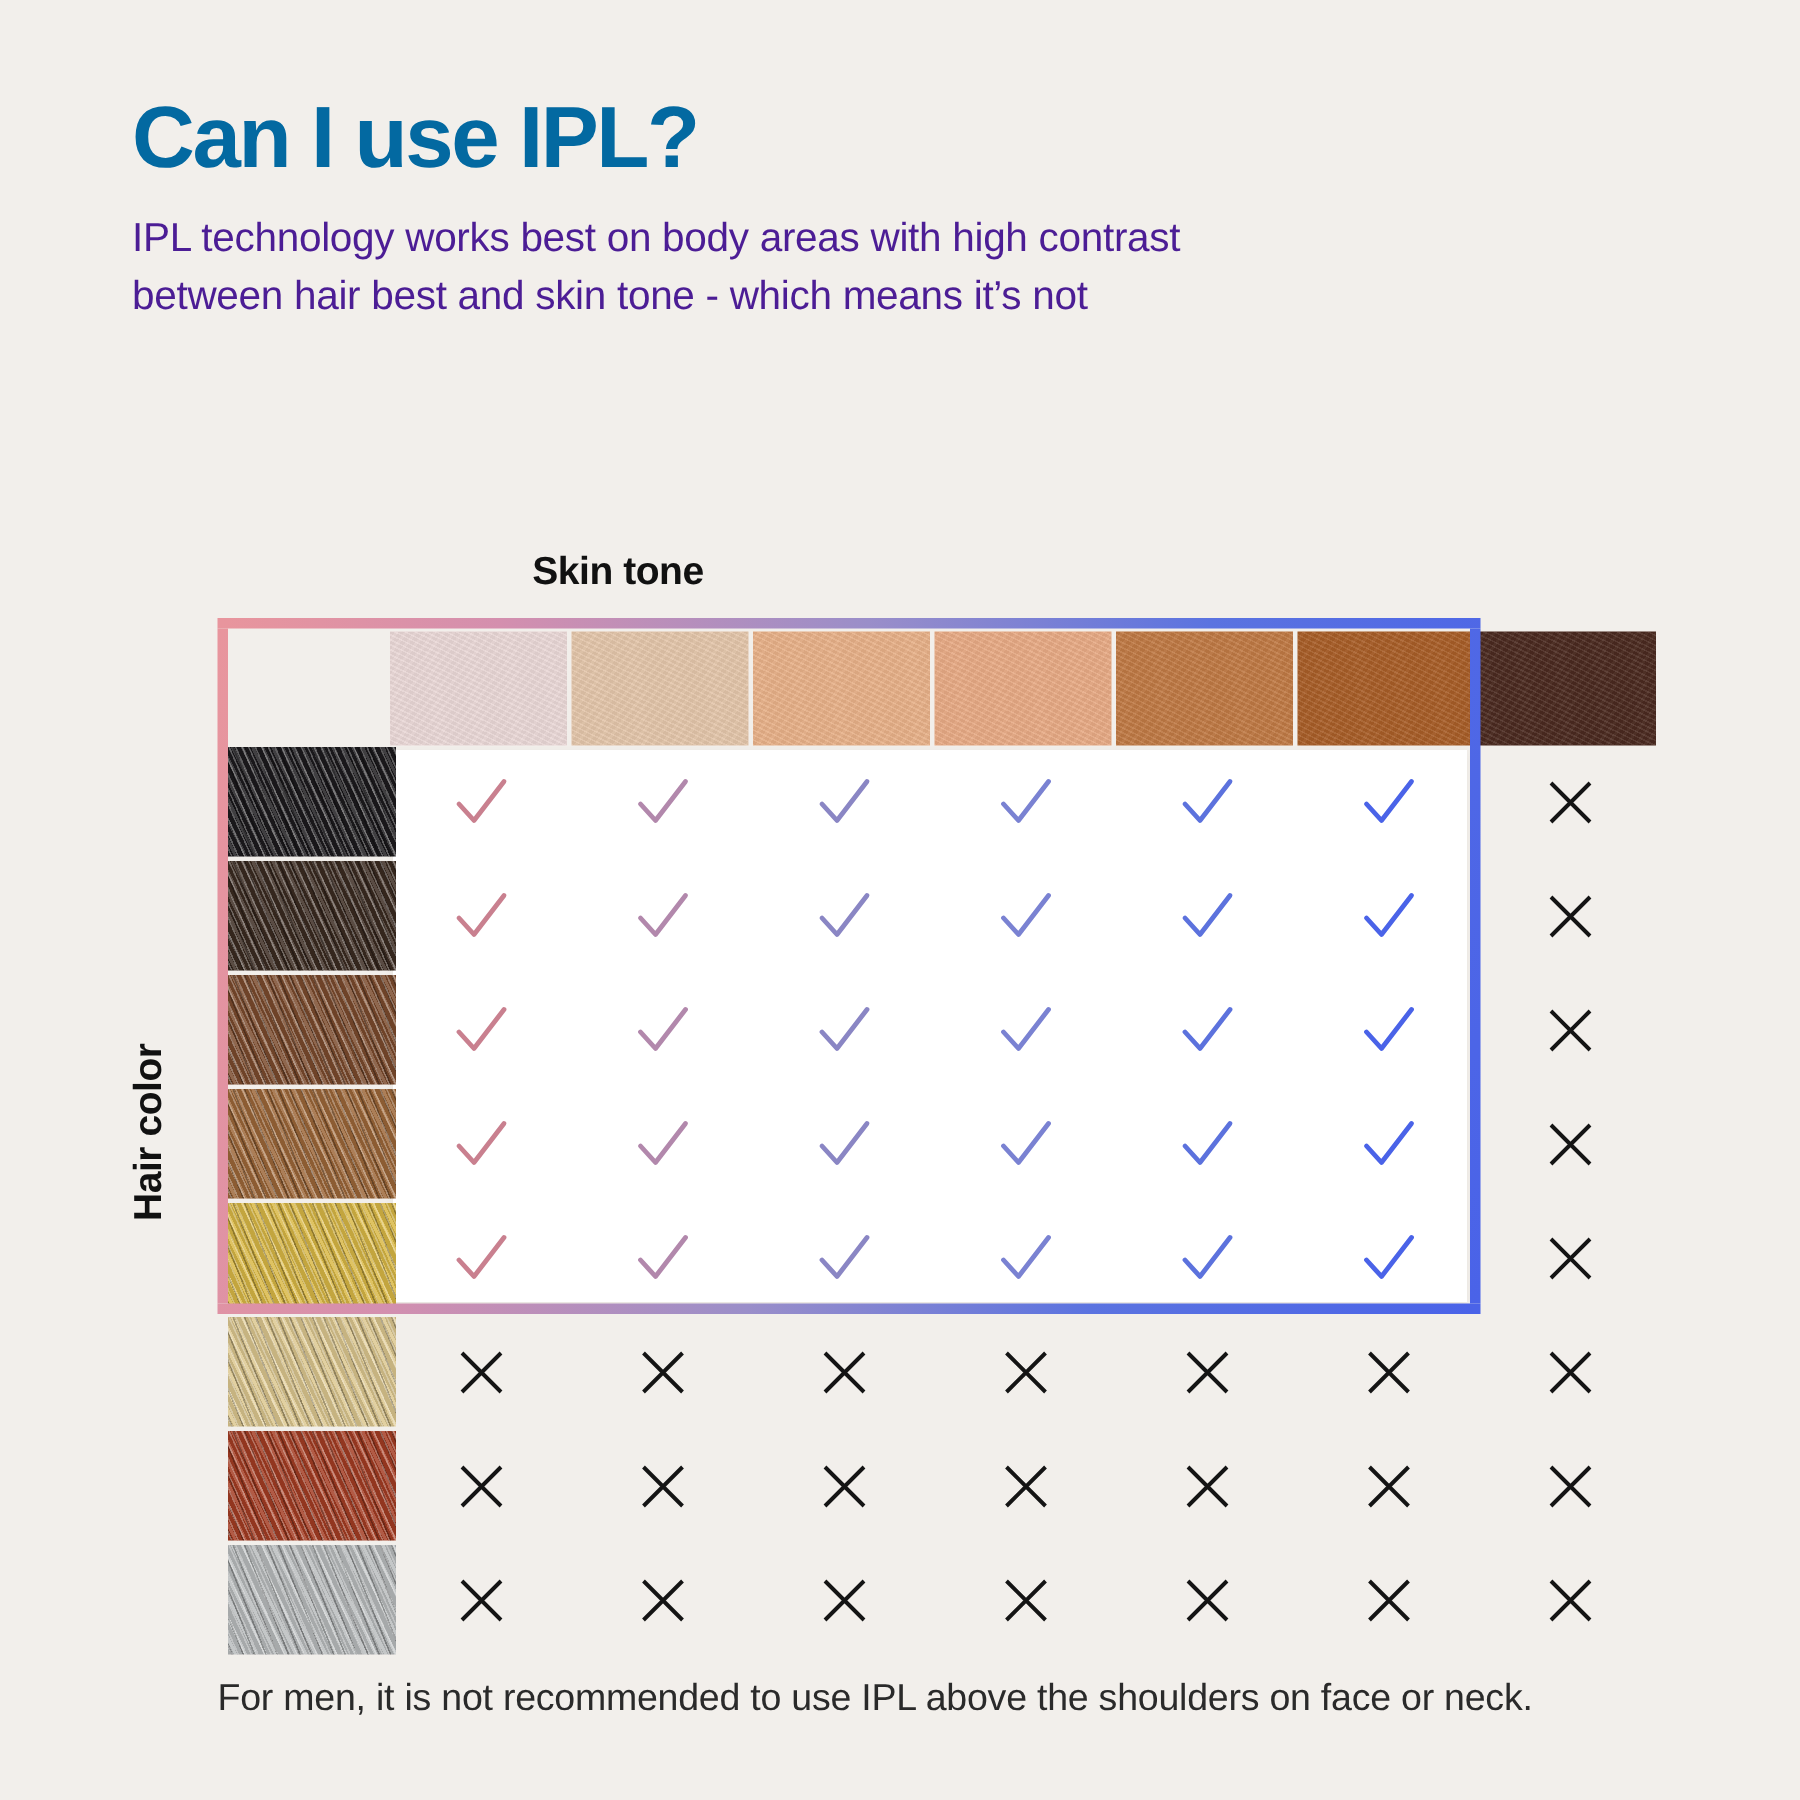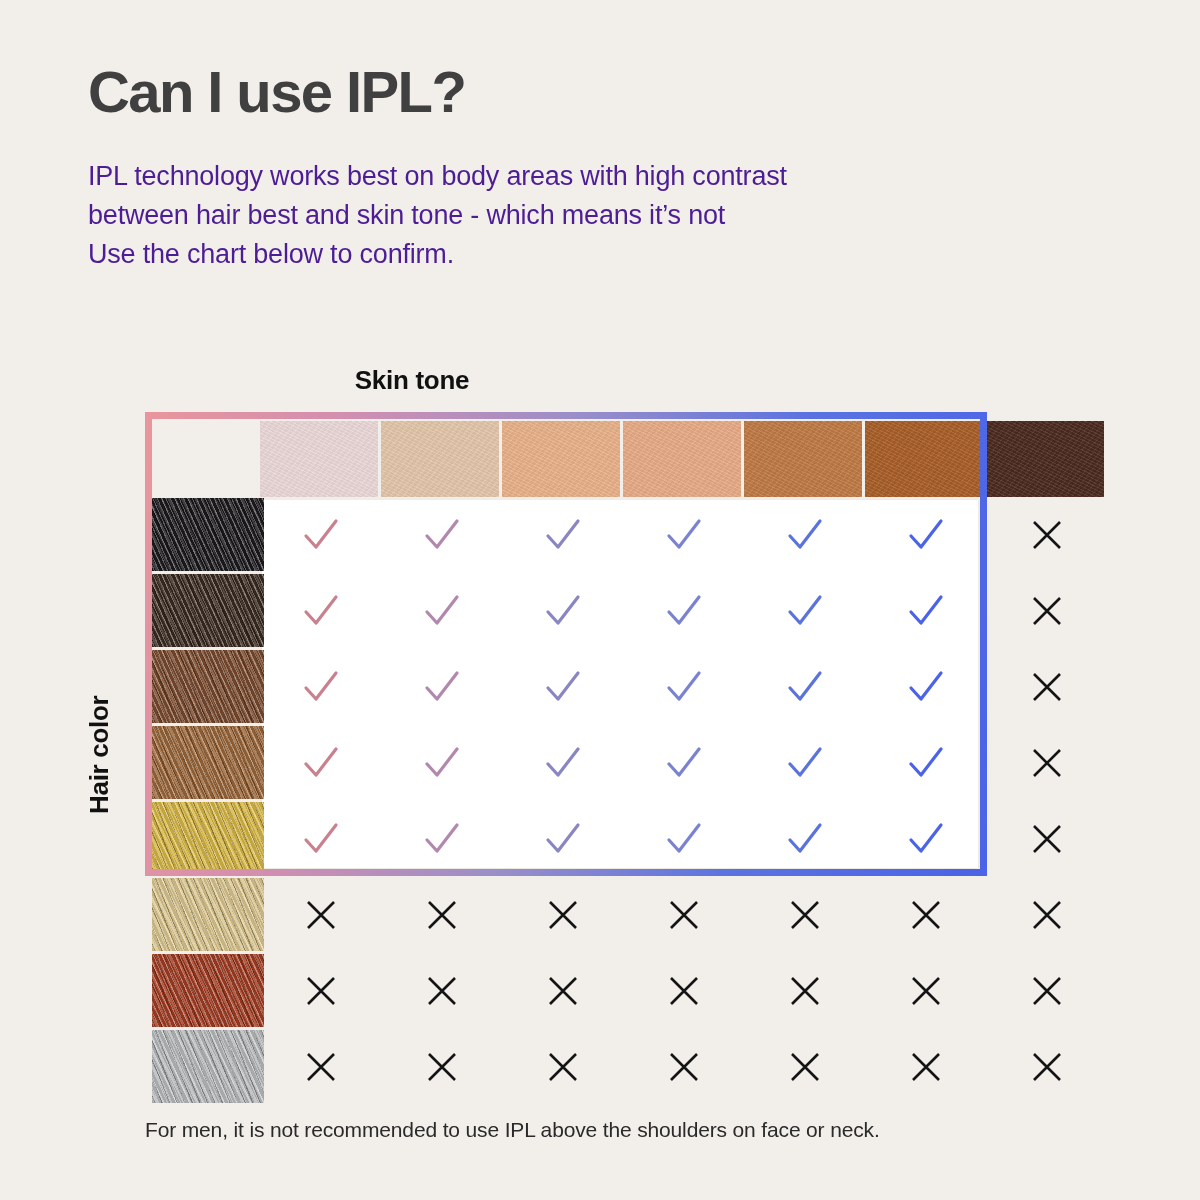--- a/index.html
+++ b/index.html
@@ -21,22 +21,22 @@
     position: absolute;
     left: 88px;
     top: 62px;
     width: 1010px;
   }
   .title {
     font-size: 58px;
     font-weight: 700;
     letter-spacing: -1.6px;
     line-height: 1.05;
-    margin: 0 0 34px 0;
-    color: #404040;
+    margin: 0 0 16px 0;
+    color: #0369a1;
   }
   .intro {
     font-size: 27px;
     line-height: 1.44;
     font-weight: 400;
     color: #4c1d95;
     margin: 0;
     letter-spacing: -0.2px;
   }
   .intro-line { display: block; }
@@ -179,34 +179,33 @@
     display: flex;
     align-items: center;
     justify-content: center;
   }
   .mark-cell svg { display: block; }
 
   .footnote {
     position: absolute;
     left: 145px;
     top: 1118px;
-    font-size: 21px;
+    font-size: 25px;
     letter-spacing: -0.15px;
     color: #2a2a2a;
   }
 </style>
 </head>
 <body>
 
 <div class="header">
   <h1 class="title">Can I use IPL?</h1>
   <p class="intro">
     <span class="intro-line">IPL technology works best on body areas with high contrast</span>
     <span class="intro-line">between hair best and skin tone - which means it’s not</span>
-    <span class="intro-line">Use the chart below to confirm.</span>
   </p>
 </div>
 
 <div class="chart-wrap">
 
   <div class="skin-tone-label">
     <span>Skin tone</span>
   </div>
 
   <div class="hair-color-label">Hair color</div>

